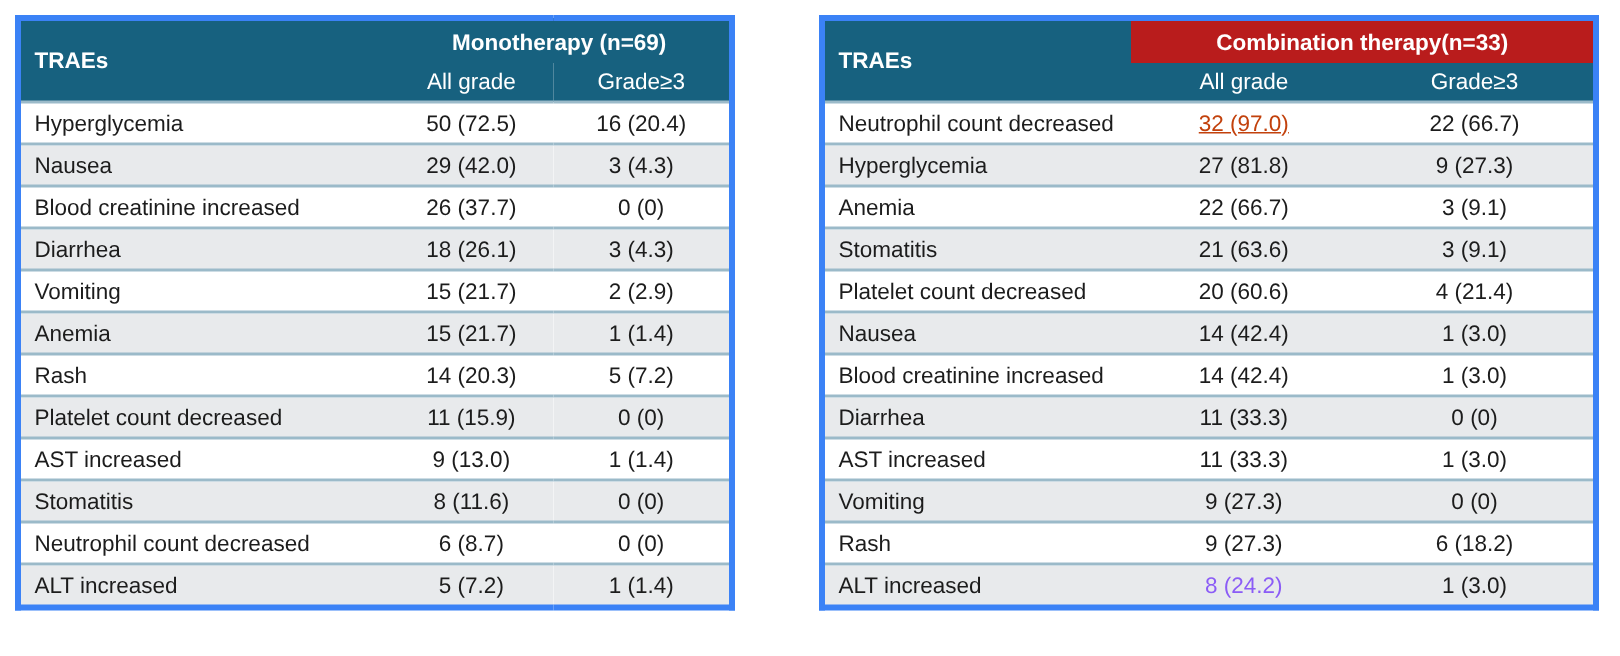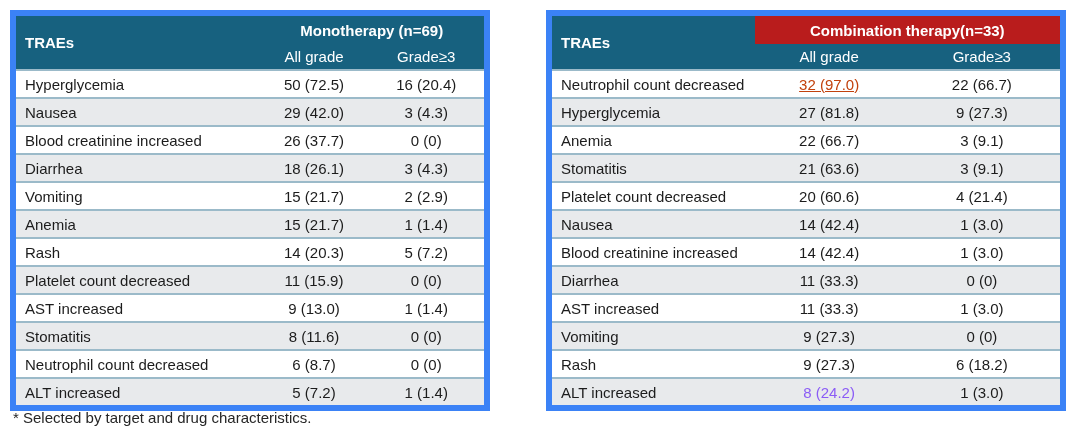--- a/index.html
+++ b/index.html
@@ -15,21 +15,21 @@
     background: #ffffff;
     overflow: hidden;
   }
   .tbl-wrap { position: absolute; top: 10px; }
   .tbl-wrap.left  { left: 10px;  }
   .tbl-wrap.right { left: 546px; }
 
   table.data-table {
     border-collapse: collapse;
     table-layout: fixed;
-    border: 6px solid #3b82f6;
+    border: 4px solid #3b82f6;
     font-size: 15px;
     padding-left: 36px;
   }
   table.data-table.left-t  { width: 480px; }
   table.data-table.right-t { width: 520px; }
 
   thead th {
     background: #17617f;
     color: #ffffff;
     font-size: 15px;
@@ -235,15 +235,14 @@
           </tr>
           <tr>
             <td class="name" style="border-top-color: rgb(155, 186, 201); color: rgb(28, 28, 28); background: rgb(232, 234, 236);">ALT increased</td>
             <td class="val" style="border-top-color: rgb(155, 186, 201); color: #8b5cf6; background: rgb(232, 234, 236);">8 (24.2)</td>
             <td class="val" style="border-top-color: rgb(155, 186, 201); color: rgb(28, 28, 28); background: rgb(232, 234, 236);">1 (3.0)</td>
           </tr>
         </tbody>
     </table>
   </div>
 
-  <div class="footnote">* Selected by target and drug characteristics.</div>
 
 </div>
 
 </body></html>

